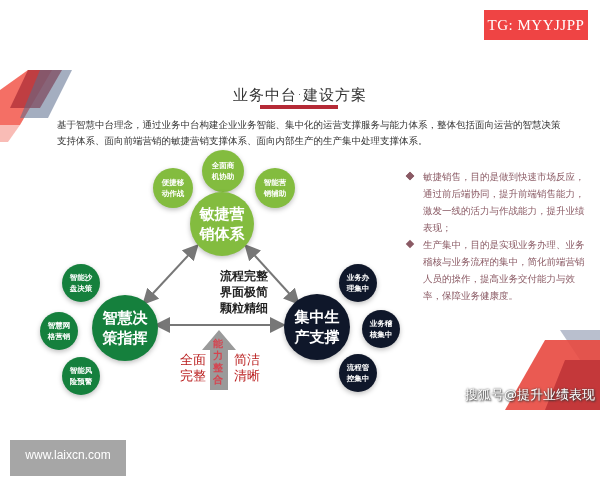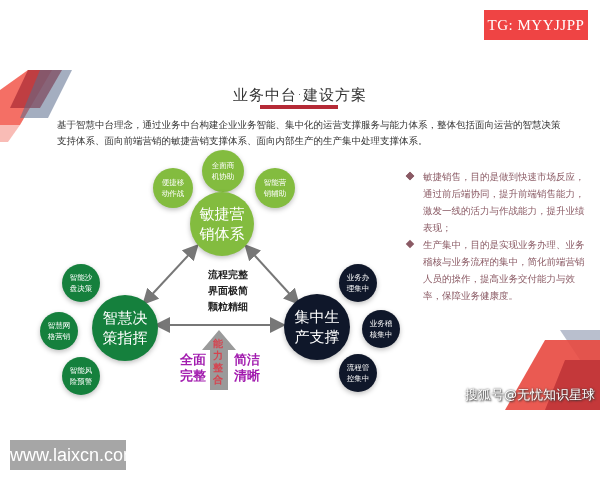--- a/index.html
+++ b/index.html
@@ -1,34 +1,34 @@
 <!DOCTYPE html>
 <html><head>
 <meta charset="utf-8">
 <style>
   html, body { margin:0; padding:0; }
   body { width:600px; height:480px; background:#ffffff; position:relative; overflow:hidden;
          font-family:"DejaVu Sans", "Liberation Sans", sans-serif; color:#333; }
   .abs { position:absolute; }
   .tg-badge { left:484px; top:10px; width:104px; height:30px; background:#ef4444; color:#fff;
               font-family:Liberation Serif, serif; font-size:15px; line-height:30px; text-align:center; letter-spacing:0.5px; }
-  .www-badge { left:10px; top:440px; width:116px; height:30px; background:#a6a6a6; color:#fff;
-               font-family:"Liberation Sans", sans-serif; font-size:18px; line-height:30px; text-align:center; }
+  .www-badge { left:10px; top:440px; width:116px; height:36px; background:#a6a6a6; color:#fff;
+               font-family:"Liberation Sans", sans-serif; font-size:12px; line-height:30px; text-align:center; }
   .title { left:150px; top:70px; width:300px; text-align:center; font-size:15px; color:#333; font-weight:300; letter-spacing:1px;margin-top:16px; }
   .title-bar { left:260px; top:105px; width:78px; height:4px; background:#b52a36; }
   .intro { left:57px; top:117px; width:510px; font-size:9.5px; line-height:16px; color:#333; }
   .circle { position:absolute; border-radius:50%; display:flex; align-items:center; justify-content:center;
-            text-align:center; color:#fff; font-weight:normal; box-shadow:0 2px 5px rgba(0,0,0,0.25); }
+            text-align:center; color:#fff; font-weight:bold; box-shadow:0 2px 5px rgba(0,0,0,0.25); }
   .green { background:#83bc3f; }
   .red { background:#15803d; }
   .navy { background:#0f172a; }
   .big { font-size:15px; line-height:20px; }
   .small { font-size:7.5px; line-height:11px; }
-  .center-text { left:188px; top:268px; width:80px; text-align:center; font-size:10px; line-height:16px; font-weight:bold; color:#222;font-family:Liberation Mono, monospace; }
-  .side-label { font-size:13px; line-height:16px; font-weight:bold; color:#a21caf; }
+  .center-text { left:188px; top:268px; width:80px; text-align:right; font-size:12px; line-height:16px; font-weight:bold; color:#222; }
+  .side-label { font-size:13px; line-height:16px; font-weight:normal; color:#b91c1c; }
   .arrow-text { left:208px; top:338px; width:20px; text-align:center; font-size:10px; line-height:12px; color:#d6434f; font-weight:bold; }
   .bullets { left:405px; top:168px; width:180px; font-size:9.5px; line-height:17px; color:#8a5a64; }
   .bullet-item { position:relative; padding-left:18px; }
   .bullet-item .dia { position:absolute; left:2px; top:5px; width:6px; height:6px; background:#8a5a64; transform:rotate(45deg); }
   .sohu { left:465px; top:386px; font-size:13px; color:#fff; text-shadow:0 0 2px #444, 1px 1px 2px #333; white-space:nowrap; }
 </style>
 </head>
 <body>
 
 <svg class="abs" style="left:0;top:70px" width="80" height="80" viewBox="0 0 80 80">
@@ -165,14 +165,14 @@
   <div class="bullet-item">
     <span class="dia"></span>
     <span>敏捷销售，目的是做到快速市场反应，通过前后端协同，提升前端销售能力，激发一线的活力与作战能力，提升业绩表现；</span>
   </div>
   <div class="bullet-item">
     <span class="dia"></span>
     <span>生产集中，目的是实现业务办理、业务稽核与业务流程的集中，简化前端营销人员的操作，提高业务交付能力与效率，保障业务健康度。</span>
   </div>
 </div>
 
-<div class="abs sohu">搜狐号@无忧知识星球</div>
+<div class="abs sohu">搜狐号@提升业绩表现</div>
 <div class="abs www-badge">www.laixcn.com</div>
 
 </body></html>

